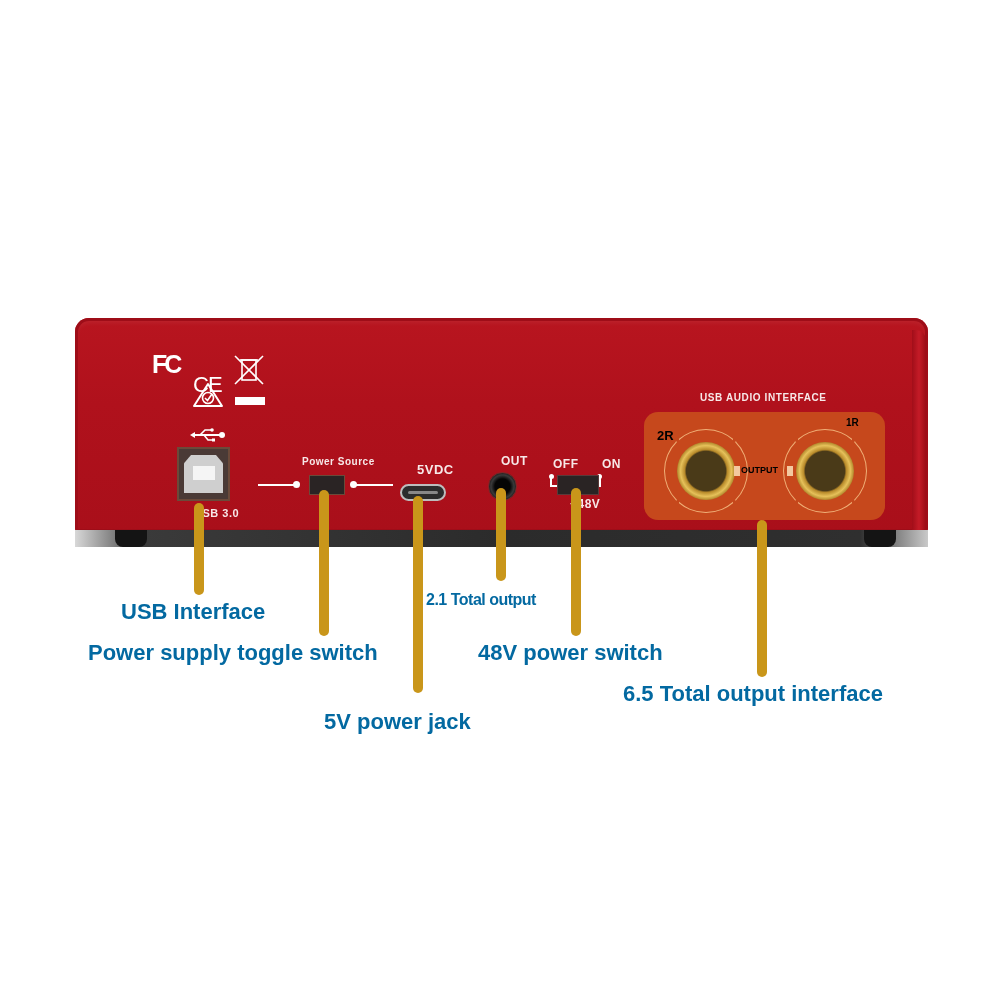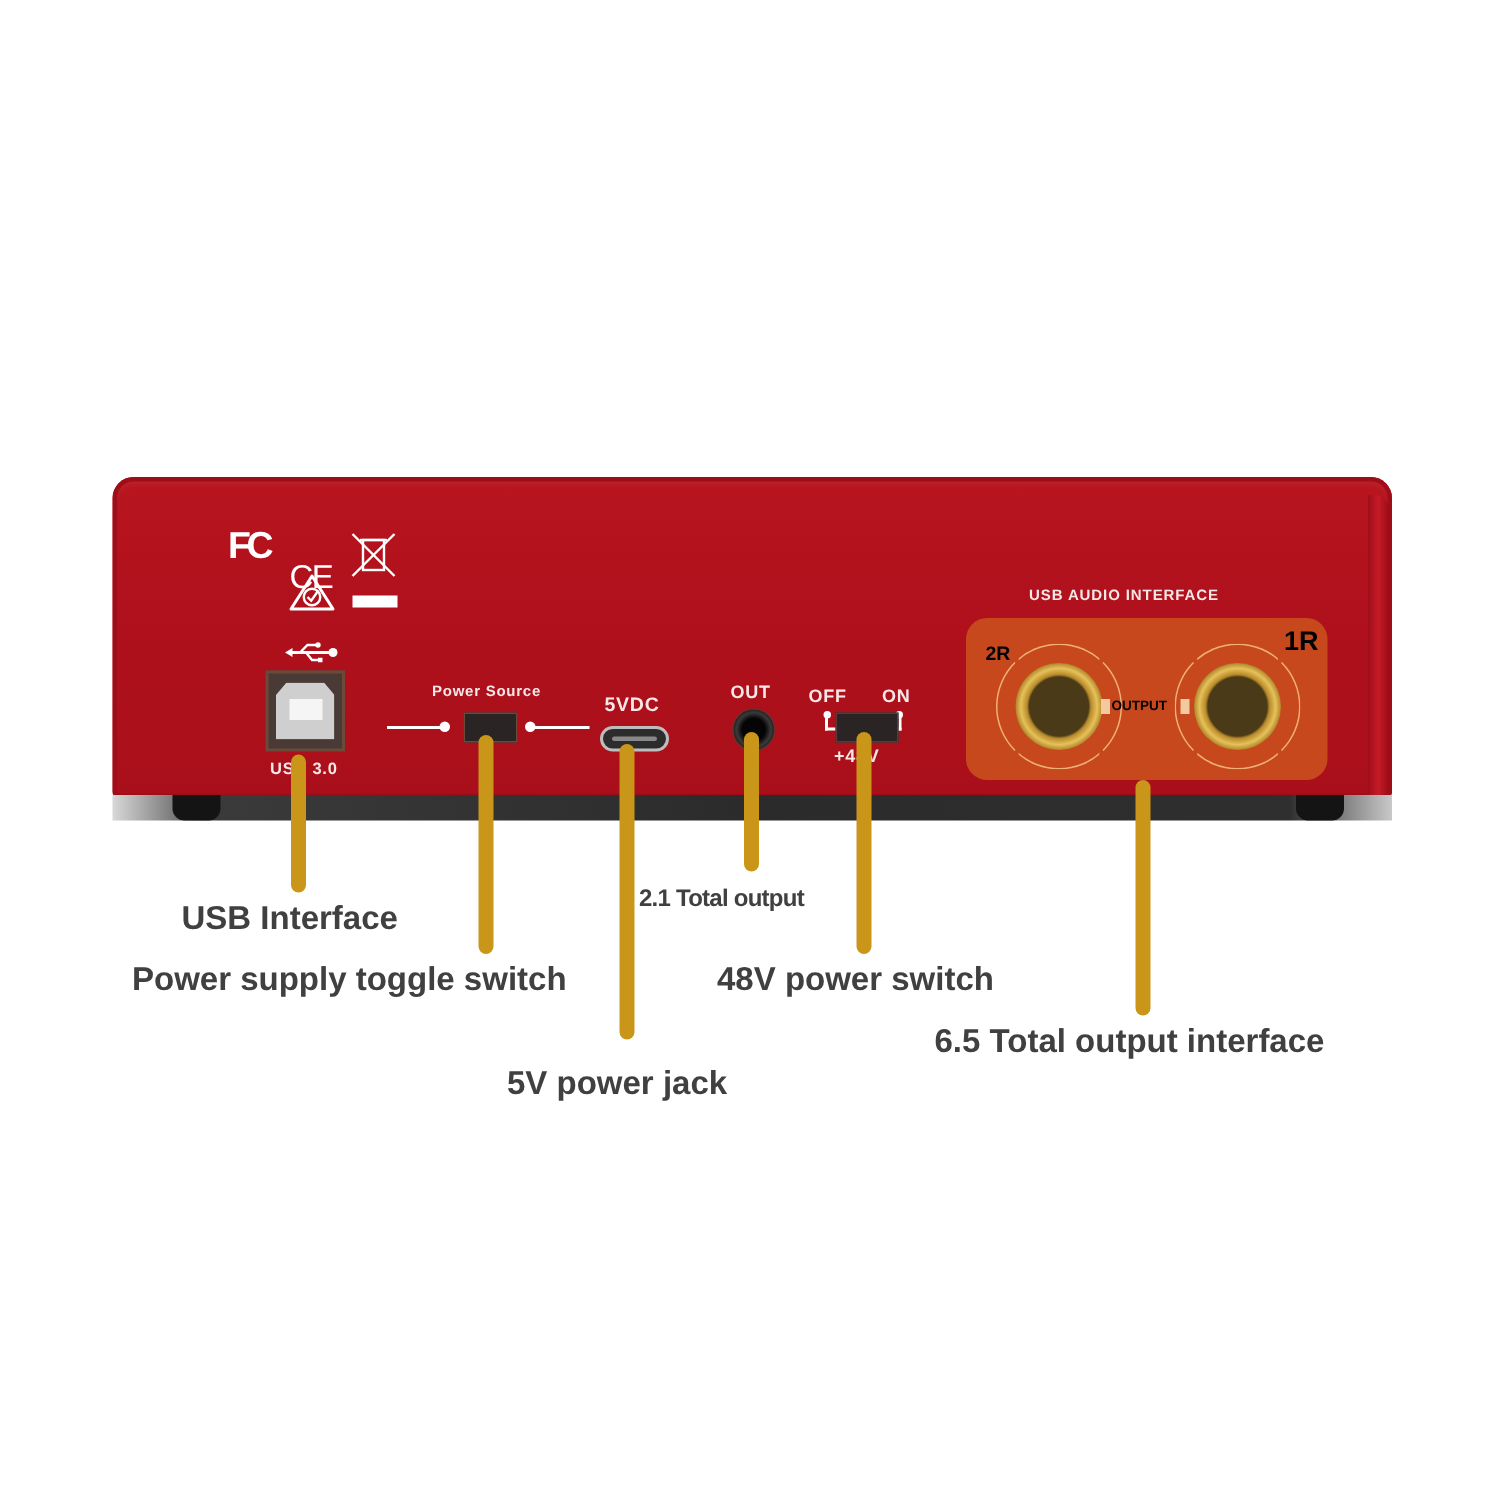--- a/index.html
+++ b/index.html
@@ -11,21 +11,21 @@
   .device-body { left:75px; top:318px; width:853px; height:214px;
     background: linear-gradient(180deg,#b8151f 0%,#b0111c 40%,#a90f1a 100%);
     border-radius:14px 14px 4px 4px;
     box-shadow: inset 0 0 0 3px #9e0d18, inset 0 4px 6px rgba(255,255,255,0.08); }
   .device-rim-right { left:912px; top:330px; width:14px; height:200px;
     background:linear-gradient(90deg,#a10e19,#c41b27,#9b0c16); border-radius:0 10px 4px 0; }
   .device-base { left:75px; top:530px; width:853px; height:17px;
     background:linear-gradient(90deg,#d8d8d8 0%,#3a3a3a 8%,#2b2b2b 50%,#2f2f2f 92%,#c9c9c9 100%); }
   .foot { top:530px; width:32px; height:17px; background:#141414; border-radius:0 0 8px 8px; }
 
-  .panel-text { color:#f7e8e8; font-weight:bold; letter-spacing:0.5px; white-space:nowrap; }
+  .panel-text { color:#f7e8e8; font-weight:bold; letter-spacing:0.5px; white-space:nowrap;margin-left:14px; }
 
   
   .cert { color:#fff; font-weight:bold; }
 
   
   .usb-port { left:177px; top:447px; width:53px; height:54px; background:#4a3a36;
     border:2px solid #6b4a3a; box-sizing:border-box; }
   .usb-inner { left:184px; top:455px; width:39px; height:38px; background:#cfcfcf;
     clip-path: polygon(18% 0,82% 0,100% 22%,100% 100%,0 100%,0 22%); }
   .usb-tongue { left:193px; top:466px; width:22px; height:14px; background:#f5f5f5; }
@@ -57,21 +57,21 @@
     border-top-color:transparent; border-bottom-color:transparent; box-sizing:border-box; }
   .jack-arc2 { width:84px; height:84px; border-radius:50%; border:1.5px solid transparent;
     border-top-color:#f0b078; border-bottom-color:#f0b078; box-sizing:border-box; transform:rotate(0deg); clip-path: inset(0 18% 0 18%); }
   .out-label { color:#000000; font-weight:bold; }
   .out-mark { width:6px; height:10px; background:#f3c9a0; }
 
   
   .leader { width:10px; background:#c9961a; border-radius:5px; }
 
   
-  .callout { color:#404040; font-weight:bold; white-space:nowrap; }
+  .callout { color:#0369a1; font-weight:bold; white-space:nowrap; }
 </style>
 </head>
 <body>
 
 <div class="abs device-body"></div>
 <div class="abs device-rim-right"></div>
 <div class="abs device-base"></div>
 <div class="abs foot" style="left:115px;"></div>
 <div class="abs foot" style="left:864px;"></div>
 
@@ -123,21 +123,21 @@
 <div class="abs ps-dot" style="left:549px;top:474px;width:5px;height:5px;"></div>
 <div class="abs ps-dot" style="left:597px;top:474px;width:5px;height:5px;"></div>
 <div class="abs" style="left:550px;top:478px;width:6px;height:7px;border-left:2px solid #fff;border-bottom:2px solid #fff;"></div>
 <div class="abs" style="left:593px;top:478px;width:6px;height:7px;border-right:2px solid #fff;border-bottom:2px solid #fff;"></div>
 <div class="abs sw48"></div>
 <div class="abs panel-text" style="left:556px;top:497px;font-size:12px;">+48V</div>
 
 <div class="abs panel-text" style="left:686px;top:392px;font-size:10px;letter-spacing:0.6px;">USB AUDIO INTERFACE</div>
 <div class="abs out-panel"></div>
 <div class="abs out-label" style="left:657px;top:428px;font-size:13px;">2R</div>
-<div class="abs out-label" style="left:846px;top:417px;font-size:18px;margin-left:10px;">1R</div>
+<div class="abs out-label" style="left:846px;top:417px;font-size:10px;">1R</div>
 
 <div class="abs jack-arc" style="left:664px;top:429px;"></div>
 <div class="abs jack-arc2" style="left:664px;top:429px;"></div>
 <div class="abs jack65" style="left:677px;top:442px;"></div>
 
 <div class="abs jack-arc" style="left:783px;top:429px;"></div>
 <div class="abs jack-arc2" style="left:783px;top:429px;"></div>
 <div class="abs jack65" style="left:796px;top:442px;"></div>
 
 <div class="abs out-mark" style="left:734px;top:466px;"></div>
@@ -146,16 +146,16 @@
 
 <div class="abs leader" style="left:194px;top:503px;height:92px;"></div>
 <div class="abs leader" style="left:319px;top:490px;height:146px;"></div>
 <div class="abs leader" style="left:413px;top:496px;height:197px;"></div>
 <div class="abs leader" style="left:496px;top:488px;height:93px;"></div>
 <div class="abs leader" style="left:571px;top:488px;height:148px;"></div>
 <div class="abs leader" style="left:757px;top:520px;height:157px;"></div>
 
 <div class="abs callout" style="left:121px;top:599px;font-size:22px;">USB Interface</div>
 <div class="abs callout" style="left:88px;top:640px;font-size:22px;">Power supply toggle switch</div>
-<div class="abs callout" style="left:338px;top:709px;font-size:22px;">5V power jack</div>
+<div class="abs callout" style="left:324px;top:709px;font-size:22px;">5V power jack</div>
 <div class="abs callout" style="left:426px;top:591px;font-size:16px;letter-spacing:-0.5px;">2.1 Total output</div>
 <div class="abs callout" style="left:478px;top:640px;font-size:22px;">48V power switch</div>
 <div class="abs callout" style="left:623px;top:681px;font-size:22px;">6.5 Total output interface</div>
 
 </body></html>

